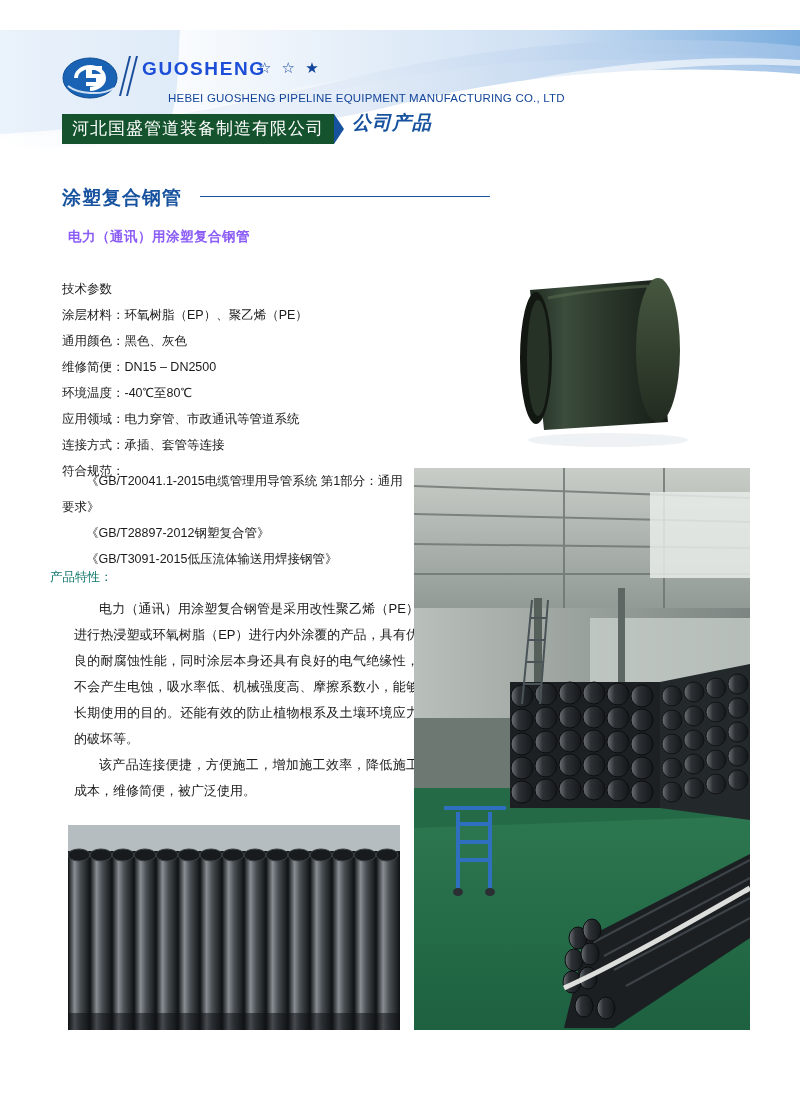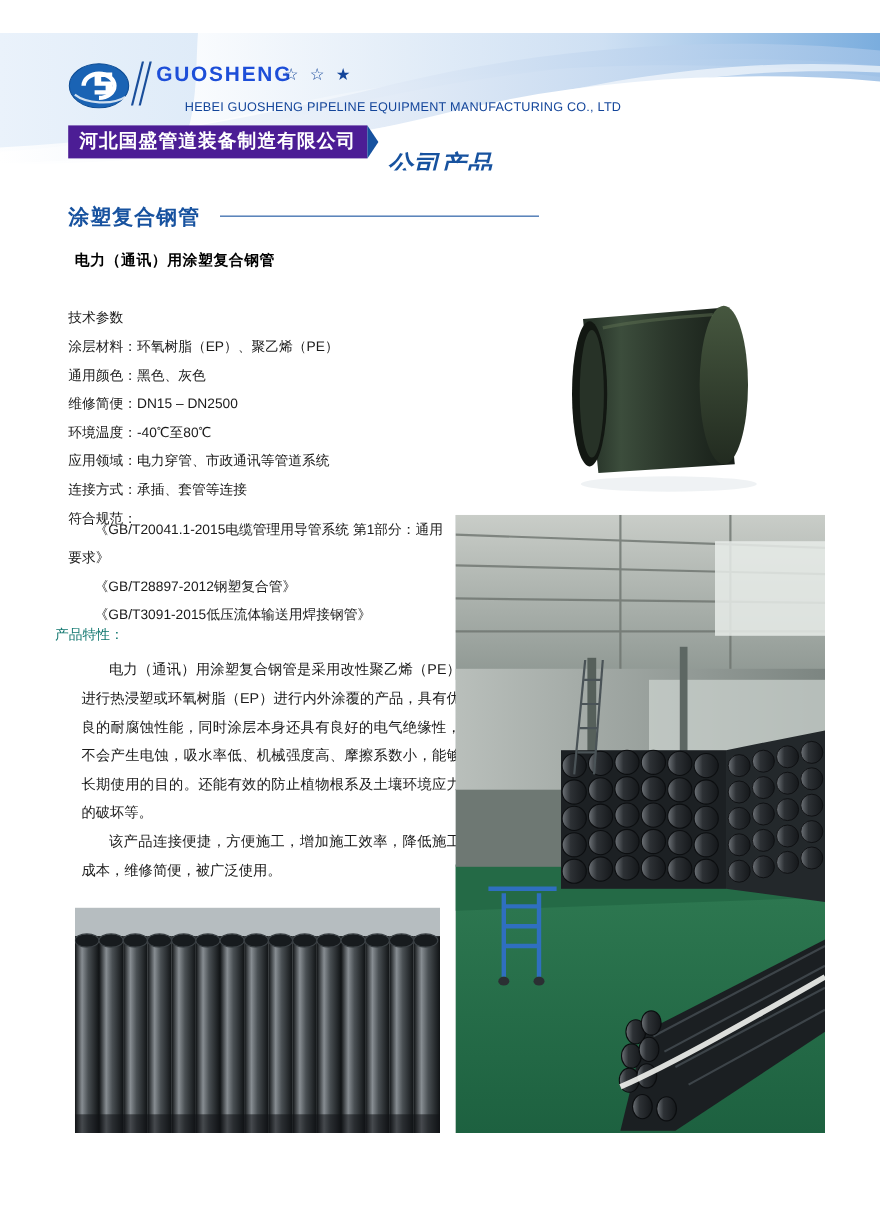--- a/index.html
+++ b/index.html
@@ -68,40 +68,40 @@
     left: 124px; top: 62px;
     font-size: 11.5px;
     color: #13459a;
     letter-spacing: 0.2px;
     padding-left: 44px;
   }
   .cn-banner {
     position: absolute;
     left: 62px; top: 84px;
     height: 30px;
-    background: #4c1d95;
+    background: #14532d;
     color: #ffffff;
     font-size: 17px;
-    font-weight: bold;
+    font-weight: normal;
     line-height: 30px;
     padding: 0 10px 0 10px;
     letter-spacing: 1px;
   }
   .cn-banner-tail {
     position: absolute;
     left: 334px; top: 84px;
     width: 0; height: 0;
     border-left: 10px solid #17529f;
     border-top: 15px solid transparent;
     border-bottom: 15px solid transparent;
   }
   .cn-title2 {
     position: absolute;
-    left: 352px; top: 104px;
-    font-size: 23px;
+    left: 352px; top: 80px;
+    font-size: 19px;
     font-weight: bold;
     font-style: italic;
     color: #17529f;
     letter-spacing: 1px;
   }
 
   
   .section-title {
     position: absolute;
     left: 62px; top: 185px;
@@ -114,21 +114,21 @@
     position: absolute;
     left: 200px; top: 196px;
     width: 290px; height: 1px;
     background: #17529f;
   }
   .sub-title {
     position: absolute;
     left: 68px; top: 228px;
     font-size: 13.5px;
     font-weight: bold;
-    color: #000000;
+    color: #8b5cf6;
     letter-spacing: 0.5px;
   }
 
   
   .spec-list {
     position: absolute;
     left: 62px; top: 276px;
     width: 345px;
   }
   .spec-list .line {

